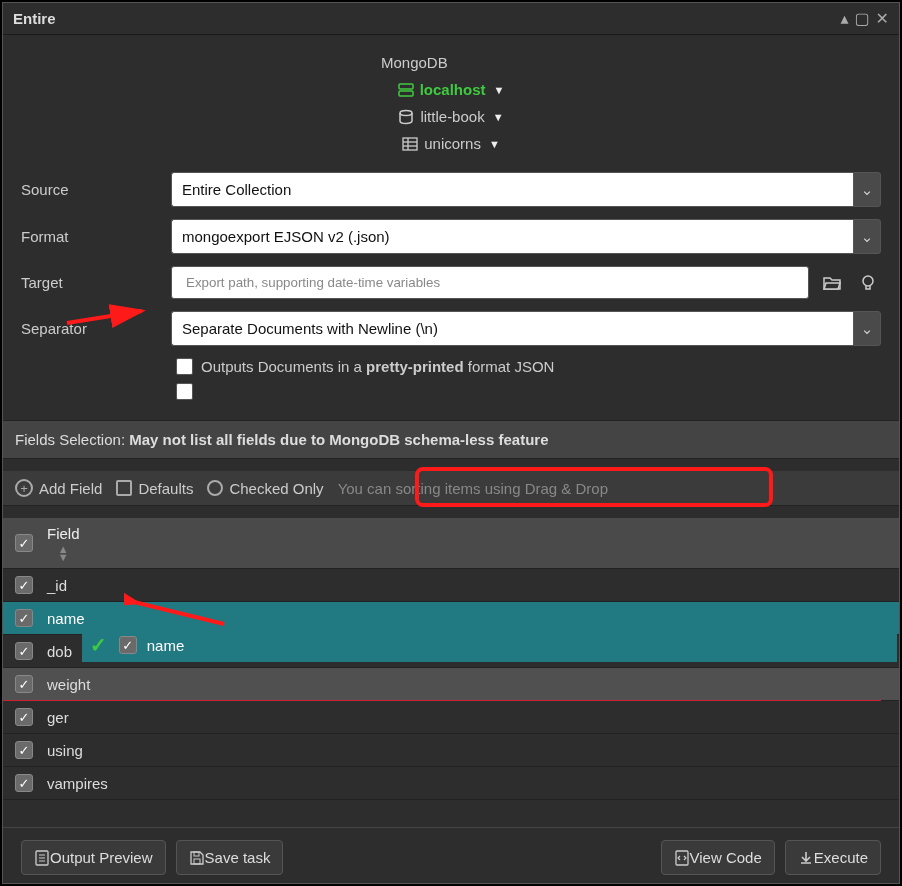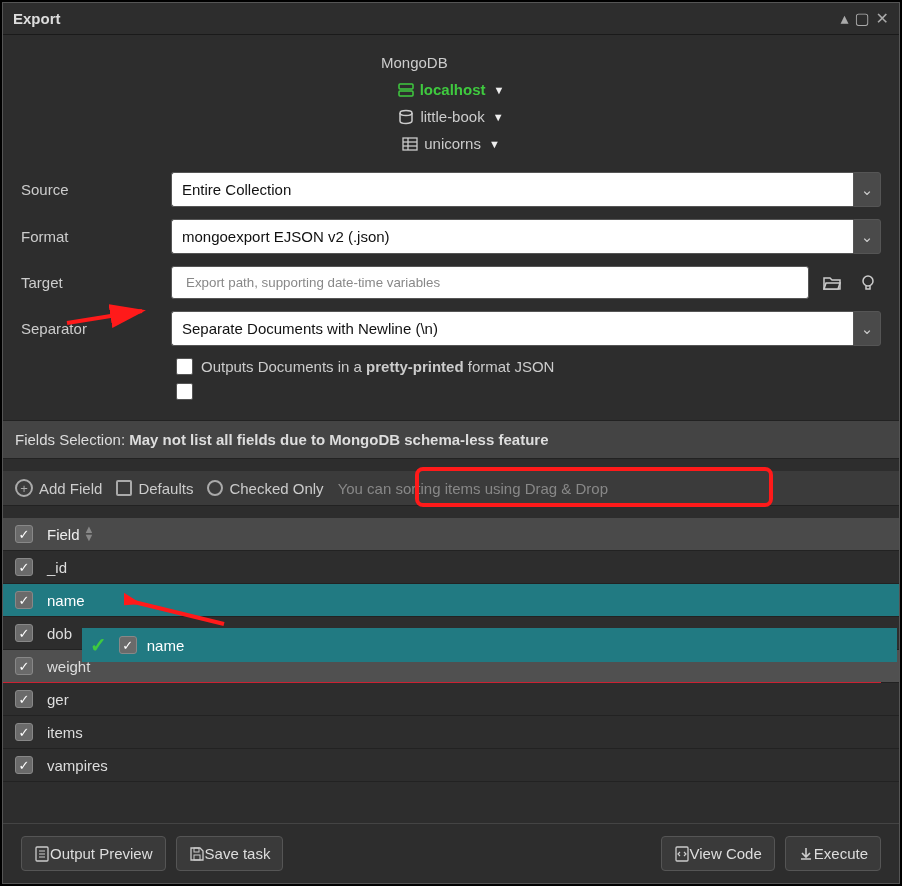--- a/index.html
+++ b/index.html
@@ -30,21 +30,21 @@
   .toolbar { display: flex; align-items: center; gap: 14px; background: #3b3b3b; padding: 8px 12px; margin: 0 -18px; border-bottom: 1px solid #222; position: relative; }
   .tool-item { display: flex; align-items: center; gap: 6px; color: #ccc; cursor: pointer; }
   .circle-plus { width: 18px; height: 18px; border: 2px solid #aaa; border-radius: 50%; display: flex; align-items: center; justify-content: center; font-size: 13px; line-height: 1; color: #aaa; }
   .square-icon { width: 16px; height: 16px; border: 2px solid #aaa; border-radius: 2px; }
   .circle-radio { width: 16px; height: 16px; border: 2px solid #aaa; border-radius: 50%; }
   .hint { color: #888; }
   .hint-box { position: absolute; right: 126px; top: -4px; width: 358px; height: 40px; border: 4px solid #ff1a1a; border-radius: 8px; pointer-events: none; }
   .table { margin: 0 -18px; }
   .table-header { display: flex; align-items: center; background: #4a4a4a; padding: 7px 12px; border-bottom: 1px solid #222; }
   .th-check { width: 32px; }
-  .th-field { color: #eee; display: flex; align-items: center; gap: 4px; }
+  .th-field { color: #eee; display: flex; align-items: center; gap: 4px; flex-direction: column; }
   .sort-icon { color: #888; font-size: 11px; line-height: 0.7; display: flex; flex-direction: column; }
   .row { display: flex; align-items: center; padding: 7px 12px; border-bottom: 1px solid #222; background: #2d2d2d; position: relative; }
   .row.sel { background: #217a82; color: #fff; }
   .row.hover { background: #505050; }
   .row.hover::after { content:''; position:absolute; left:0; right:18px; bottom:-1px; height:1px; background:#c23; }
   .row-check { width: 32px; }
   .chk { width: 18px; height: 18px; background: #6a6a6a; border: 1px solid #888; border-radius: 3px; display: flex; align-items: center; justify-content: center; color: #fff; font-size: 13px; }
   .row-text { color: #ddd; }
   .row.sel .row-text { color: #fff; }
   .drag-ghost { position: absolute; left: 82px; top: 628px; height: 34px; width: 815px; background: #217a82; color: #fff; display: flex; align-items: center; padding: 0 8px; gap: 10px; z-index: 5; }
@@ -54,21 +54,21 @@
   .bottom-bar { display: flex; padding: 12px 18px; gap: 10px; border-top: 1px solid #444; }
   .btn { display: flex; align-items: center; gap: 0; padding: 8px 12px; background: #3a3a3a; border: 1px solid #555; border-radius: 4px; color: #ddd; cursor: pointer; }
   .spacer { flex: 1; }
   svg { display: block; }
 </style>
 </head>
 <body>
 
 <div class="window">
   <div class="titlebar">
-    <span class="titlebar-title">Export</span>
+    <span class="titlebar-title">Entire</span>
     <div class="titlebar-icons">
       <span>▴</span>
       <span>▢</span>
       <span>✕</span>
     </div>
   </div>
 
   <div class="body">
     <div class="crumb-row">
       <span class="crumb-label">MongoDB</span>
@@ -213,21 +213,21 @@
           <div class="row">
             <div class="row-check">
               <div class="chk">✓</div>
             </div>
             <span class="row-text">ger</span>
           </div>
           <div class="row">
             <div class="row-check">
               <div class="chk">✓</div>
             </div>
-            <span class="row-text">items</span>
+            <span class="row-text">using</span>
           </div>
           <div class="row">
             <div class="row-check">
               <div class="chk">✓</div>
             </div>
             <span class="row-text">vampires</span>
           </div>
         </div>
     </div>
 

